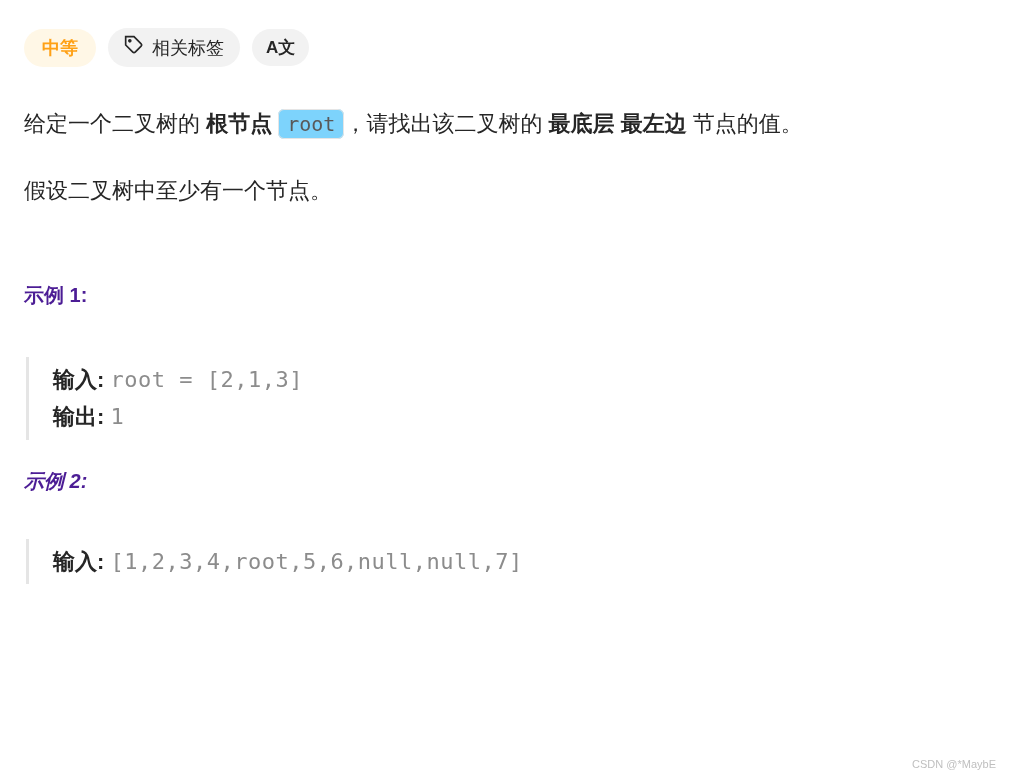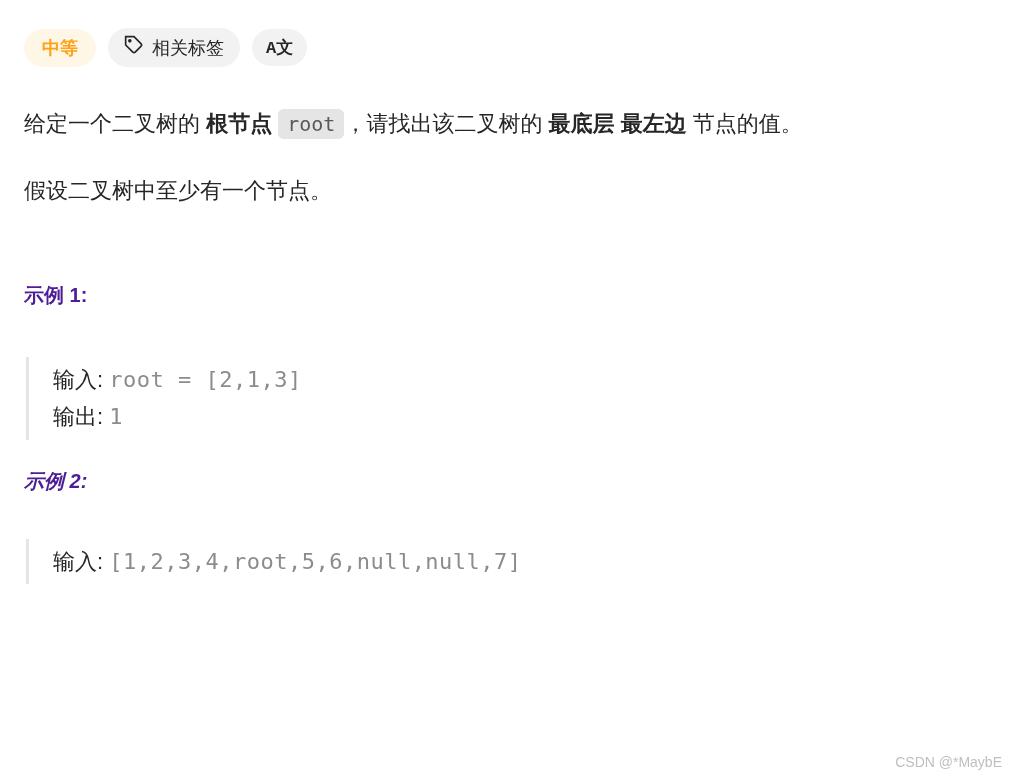--- a/index.html
+++ b/index.html
@@ -25,21 +25,20 @@
     .pill {
       display: inline-flex;
       align-items: center;
       gap: 8px;
       padding: 7px 16px;
       border-radius: 999px;
       background: #f2f2f2;
       font-size: 18px;
       color: #262626;
       font-weight: 500;
-      font-family: Liberation Mono, monospace;
     }
     .pill.difficulty {
       background: #fff7e6;
       color: #ffa116;
       font-weight: 600;
       padding: 7px 18px;
     }
     .pill.icon-only {
       padding: 7px 14px;
       font-size: 17px;
@@ -53,21 +52,21 @@
       font-size: 22px;
       line-height: 1.75;
       color: #262626;
       margin-bottom: 28px;
     }
     .description .bold {
       font-weight: 700;
     }
     .inline-code {
       font-family: ui-monospace, SFMono-Regular, Menlo, Consolas, monospace;
-      background: #e5e5e5;
+      background: #7dd3fc;
       border: 1px solid #e5e5e5;
       border-radius: 6px;
       padding: 2px 8px;
       font-size: 20px;
       color: #595959;
     }
     .section-title {
       font-size: 20px;
       font-weight: 700;
       color: #4c1d95;
@@ -83,33 +82,33 @@
       border-left: 3px solid #e5e5e5;
       padding: 4px 0 4px 24px;
       margin-left: 2px;
     }
     .example-line {
       font-size: 22px;
       line-height: 1.7;
       color: #262626;
     }
     .example-label {
-      font-weight: 400;
+      font-weight: 700;
       margin-top: 28px;
     }
     .example-value {
       font-family: ui-monospace, SFMono-Regular, Menlo, Consolas, monospace;
       color: #8c8c8c;
       letter-spacing: 0.5px;
     }
     .watermark {
       position: absolute;
       bottom: 6px;
-      right: 14px;
-      font-size: 14px;
+      right: 20px;
+      font-size: 11px;
       color: #bfbfbf;
     }
   </style>
 </head>
 <body>
 
 <div class="pills">
   <div class="pill difficulty">
     <span>中等</span>
   </div>

